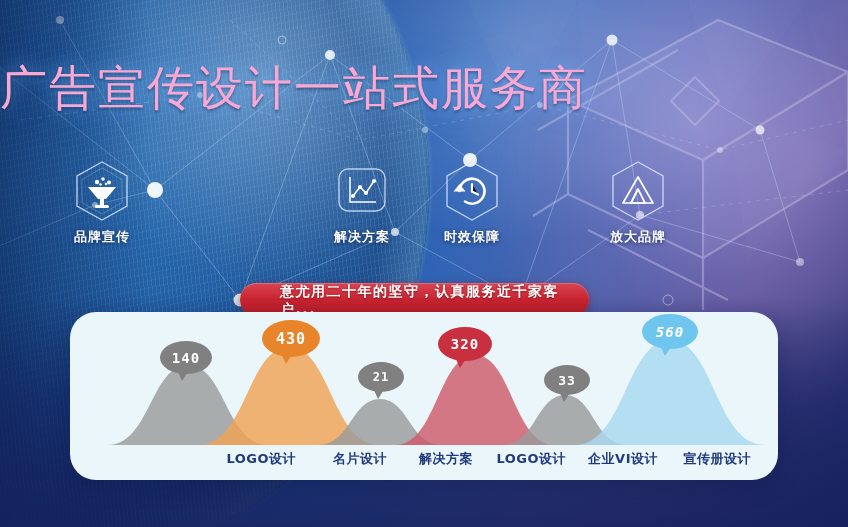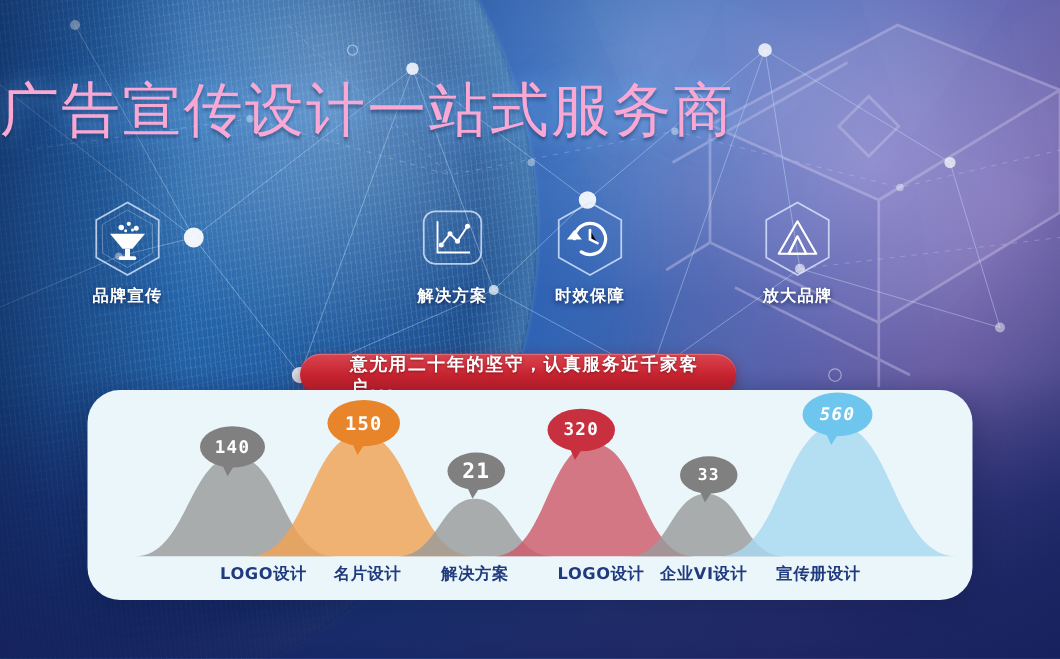--- a/index.html
+++ b/index.html
@@ -104,21 +104,21 @@
   .card{
     position:absolute; left:70px; top:312px; width:708px; height:168px;
     background:#eaf6fa; border-radius:26px;
     box-shadow:0 6px 22px rgba(5,20,60,.30);
     overflow:hidden;
   }
   .chart-svg{ position:absolute; left:0; top:0; }
 
   .xlabels{ position:absolute; left:0; bottom:10px; width:708px; height:20px; }
   .xlab{
-    position:absolute; text-align:left;
+    position:absolute; text-align:right;
     font-family:"DejaVu Sans","Liberation Sans",sans-serif;
     font-size:13px; font-weight:bold; color:#1f3a7e; letter-spacing:.5px;
     white-space:nowrap;
   }
 
   .bubbles{ position:absolute; left:0; top:0; width:708px; height:168px; }
   .bub{ position:absolute; }
   .bub .body{
     border-radius:50%/50%; display:flex; align-items:center; justify-content:center;
     font-family:"DejaVu Sans Mono","DejaVu Sans",monospace;
@@ -308,25 +308,25 @@
           <path d="M505,133 C554.4,133 556.3,28 600,28 C643.7,28 645.6,133 695,133 Z" fill="#a8d8f0" opacity="0.82"></path>
         </g>
     </svg>
 
     <div class="bubbles">
         <div class="bub" style="left: 90px; top: 29px;">
           <div class="body" style="width: 52px; height: 33px; background: rgb(128, 128, 128); font-size: 14px;">140</div>
           <div class="tail" style="border-top: 11px solid rgb(128, 128, 128); left: 17px;"></div>
         </div>
         <div class="bub" style="left: 192px; top: 8px;">
-          <div class="body" style="width: 58px; height: 37px; background: rgb(232, 132, 42); font-size: 15px;">150</div>
+          <div class="body" style="width: 58px; height: 37px; background: rgb(232, 132, 42); font-size: 15px;">430</div>
           <div class="tail" style="border-top: 11px solid rgb(232, 132, 42); left: 19px;"></div>
         </div>
         <div class="bub" style="left: 288px; top: 50px;">
-          <div class="body" style="width: 46px; height: 30px; background: rgb(128, 128, 128); font-size: 17px;">21</div>
+          <div class="body" style="width: 46px; height: 30px; background: rgb(128, 128, 128); font-size: 12px;">21</div>
           <div class="tail" style="border-top: 11px solid rgb(128, 128, 128); left: 15px;"></div>
         </div>
         <div class="bub" style="left: 368px; top: 15px;">
           <div class="body" style="width: 54px; height: 34px; background: rgb(200, 48, 63); font-size: 14px;">320</div>
           <div class="tail" style="border-top: 11px solid rgb(200, 48, 63); left: 17px;"></div>
         </div>
         <div class="bub" style="left: 474px; top: 53px;">
           <div class="body" style="width: 46px; height: 30px; background: rgb(128, 128, 128); font-size: 13px;">33</div>
           <div class="tail" style="border-top: 11px solid rgb(128, 128, 128); left: 15px;"></div>
         </div>

